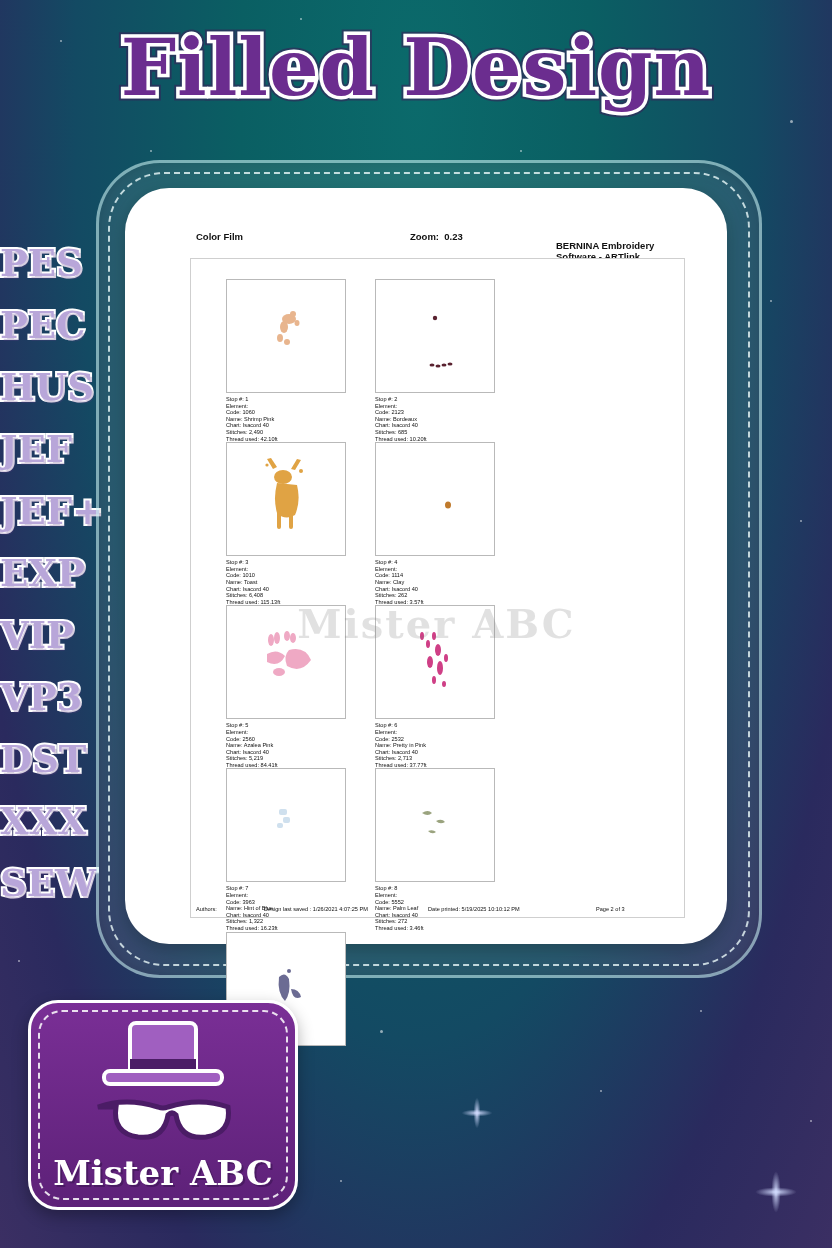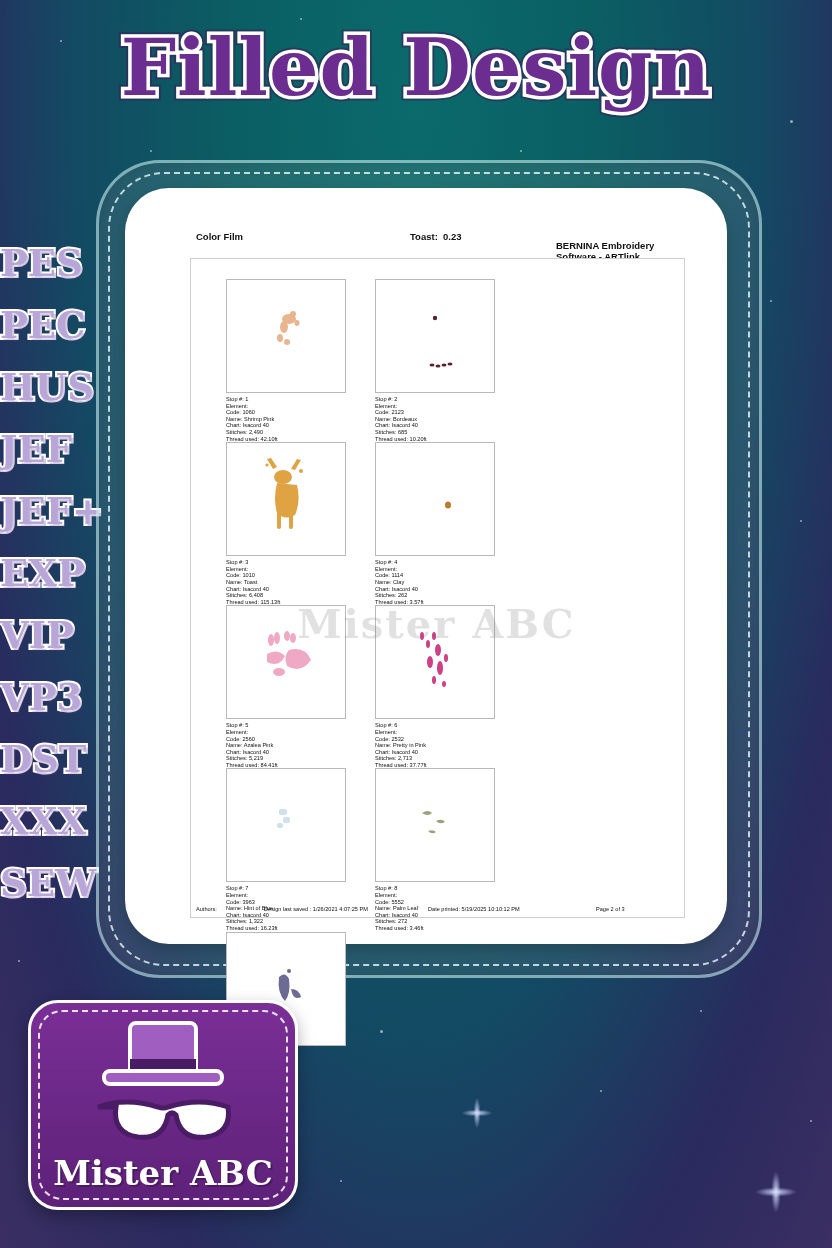--- a/index.html
+++ b/index.html
@@ -151,21 +151,21 @@
   <div class="fmt">XXX</div>
   <div class="fmt">SEW</div>
 </div>
 
 <div class="frame"></div>
 <div class="paper"></div>
 
 <div class="doc-head">
   <div class="dh-left">Color Film</div>
   <div class="dh-mid">
-    <span>Toast:</span>
+    <span>Zoom:</span>
     &nbsp;<span>0.23</span>
   </div>
   <div class="dh-right">BERNINA Embroidery Software - ARTlink</div>
 </div>
 
 <div class="sheet">
   <div class="grid">
 
     <div class="cell">
       <div class="thumb">

